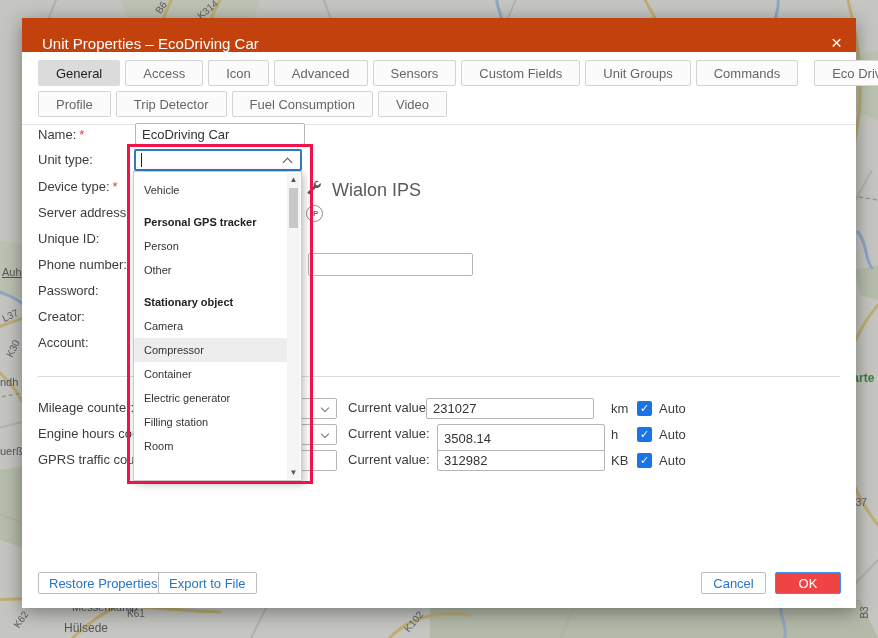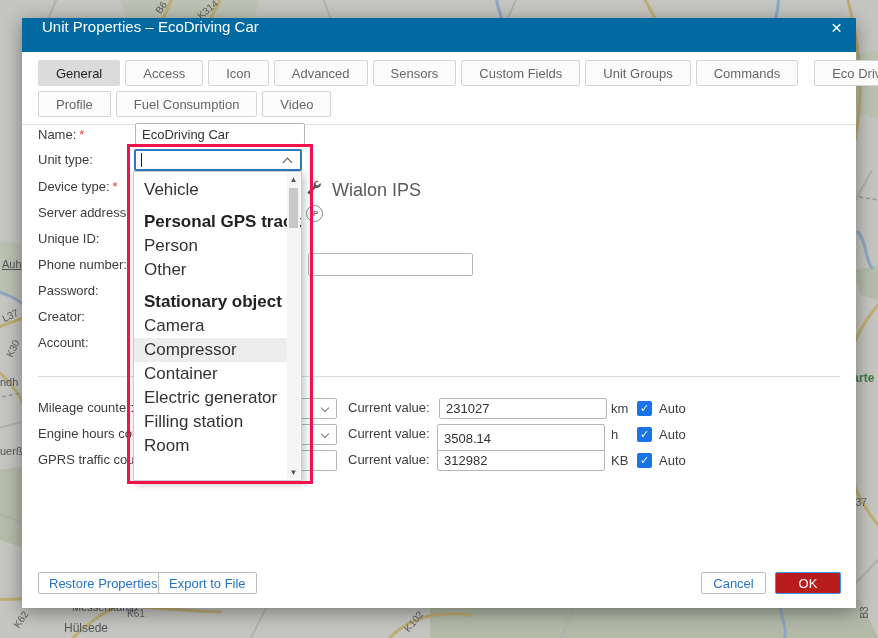--- a/index.html
+++ b/index.html
@@ -8,21 +8,21 @@
 
   
   .map { position: absolute; inset: 0; }
   .map-label { position: absolute; color: #54555a; font-size: 11px; white-space: nowrap; }
   .map-label.road { font-size: 10px; color: #5b5c60; }
   .map-label.green { color: #3e7d46; font-weight: bold; font-size: 12px; }
 
   
   .dialog { position: absolute; left: 22px; top: 18px; width: 834px; height: 590px;
             background: #fff; box-shadow: 0 4px 18px rgba(0,0,0,.4); }
-  .titlebar { height: 34px; background: #0369a1; color: #fff; display: flex; align-items: flex-start;
+  .titlebar { height: 34px; background: #c2410c; color: #fff; display: flex; align-items: flex-end;
               padding: 0 14px 0 20px; font-size: 15px; }
   .close-x { margin-left: auto; font-size: 19px; line-height: 19px; cursor: pointer; color: #fff; }
 
   
   .tabs { padding: 8px 16px 7px 16px; border-bottom: 1px solid #e3e3e3; }
   .tabrow { display: flex; gap: 5px; }
   .tabrow + .tabrow { margin-top: 5px; }
   .tab { height: 26px; display: inline-flex; align-items: center; padding: 9px 17px;
          background: #fbfbfb; border: 1px solid #d4d4d4; border-radius: 2px;
          color: #666; font-size: 13px; cursor: pointer; white-space: nowrap; }
@@ -46,32 +46,32 @@
                border-right: 1.5px solid #777; border-bottom: 1.5px solid #777; transform: rotate(45deg); }
   .unit { position: absolute; font-size: 13px; color: #3c3c3c; }
   .checkbox { position: absolute; width: 15px; height: 15px; background: #1a73e8; border-radius: 2px;
               color: #fff; font-size: 11px; line-height: 15px; text-align: center; cursor: pointer; }
   .auto-label { position: absolute; font-size: 13px; color: #3c3c3c; }
 
   
   .btn { position: absolute; height: 22px; display: inline-flex; align-items: center; justify-content: center;
          border: 1px solid #bdbdbd; border-radius: 2px; background: #fff; color: #2574c5;
          font-size: 13px; padding: 0 10px; cursor: pointer; white-space: nowrap; }
-  .btn.primary { background: #b91c1c; border-color: #3b96f0; color: #fff; }
+  .btn.primary { background: #ef4444; border-color: #3b96f0; color: #fff; }
 
   
   .dd-input { position: absolute; left: 112px; top: 131px; width: 168px; height: 22px; z-index: 5;
               background: #fff; border: 2px solid #2e7ac0; border-radius: 2px; }
   .dd-cursor { position: absolute; left: 5px; top: 2px; width: 1px; height: 14px; background: #222; }
   .chev-up { position: absolute; right: 9px; top: 8px; width: 7px; height: 7px;
              border-right: 1.5px solid #555; border-bottom: 1.5px solid #555; transform: rotate(-135deg); }
   .dd-list { position: absolute; left: 111px; top: 153px; width: 169px; height: 310px; z-index: 5;
              background: #fff; border: 1px solid #ccc; box-shadow: 2px 3px 8px rgba(0,0,0,.25); overflow: hidden; }
   .dd-items { position: absolute; left: 0; top: 0; right: 13px; padding-top: 6px; }
-  .dd-item { height: 24px; line-height: 24px; padding-left: 10px; font-size: 17px; color: #333;
+  .dd-item { height: 24px; line-height: 24px; padding-left: 10px; font-size: 11px; color: #333;
              cursor: pointer; white-space: nowrap; }
   .dd-item.group { font-weight: bold; color: #222; margin-top: 8px; cursor: default; }
   .dd-item.selected { background: #ededed; }
   .dd-scroll { position: absolute; top: 1px; bottom: 1px; right: 1px; width: 13px; background: #f5f5f5; }
   .dd-arrow { position: absolute; left: 0; width: 13px; height: 13px; font-size: 8px; color: #555;
               text-align: center; line-height: 13px; cursor: pointer; }
   .dd-thumb { position: absolute; left: 2px; top: 15px; width: 9px; height: 40px; background: #c8c8c8; cursor: grab; }
 
   
   .annotation { position: absolute; left: 105px; top: 126px; width: 186px; height: 340px;
@@ -123,21 +123,21 @@
       <path d="M858,232 C 868,244 864,258 872,268"></path>
     </g>
 
     <g stroke="#97978f" stroke-width="1.5" fill="none" stroke-dasharray="4,3">
       <path d="M-5,398 L 70,384"></path>
       <path d="M852,196 L 878,200"></path>
     </g>
   </svg>
   <span class="map-label road" style="left:155px; top:2px; transform:rotate(-55deg);">B6</span>
   <span class="map-label road" style="left:196px; top:4px; transform:rotate(-40deg);">K314</span>
-  <span class="map-label" style="left:2px; top:258px;text-decoration:underline;">Auh</span>
+  <span class="map-label" style="left:2px; top:266px;text-decoration:underline;">Auh</span>
   <span class="map-label road" style="left:2px; top:310px; transform:rotate(-25deg);">L37</span>
   <span class="map-label road" style="left:4px; top:343px; transform:rotate(-65deg);">K30</span>
   <span class="map-label" style="left:0px; top:376px;">ndh</span>
   <span class="map-label" style="left:0px; top:445px;">uerß</span>
   <span class="map-label green" style="left:845px; top:371px;">garte</span>
   <span class="map-label road" style="left:849px; top:497px;">A37</span>
   <span class="map-label" style="left:72px; top:601px;">Messenkamp</span>
   <span class="map-label road" style="left:127px; top:608px;">K61</span>
   <span class="map-label" style="left:64px; top:621px; font-size:12px;">Hülsede</span>
   <span class="map-label road" style="left:12px; top:614px; transform:rotate(-55deg);">K62</span>
@@ -159,20 +159,21 @@
       <div class="tab">Icon</div>
       <div class="tab">Advanced</div>
       <div class="tab">Sensors</div>
       <div class="tab">Custom Fields</div>
       <div class="tab">Unit Groups</div>
       <div class="tab">Commands</div>
       <div class="tab" style="margin-left:11px;">Eco Driving</div>
     </div>
     <div class="tabrow">
       <div class="tab">Profile</div>
+      <div class="tab">Trip Detector</div>
       <div class="tab">Fuel Consumption</div>
       <div class="tab">Video</div>
     </div>
   </div>
 
   <div class="flabel" style="top:109px;"><span>Name:</span><span class="req">*</span></div>
   <div class="flabel" style="top:134px;"><span>Unit type:</span></div>
   <div class="flabel" style="top:161px;"><span>Device type:</span><span class="req">*</span></div>
   <div class="flabel" style="top:187px;">Server address:</div>
   <div class="flabel" style="top:213px;">Unique ID:</div>
@@ -200,21 +201,21 @@
     </div>
   <div class="cselect" style="left:115px; top:406px;">
       <span class="chev-down"></span>
     </div>
   <div class="cselect" style="left:115px; top:432px;"></div>
 
   <div class="flabel" style="left:326px; top:382px;">Current value:</div>
   <div class="flabel" style="left:326px; top:408px;">Current value:</div>
   <div class="flabel" style="left:326px; top:434px;">Current value:</div>
 
-  <input class="tinput" style="left: 417px; top: 380px; width: 168px; height: 21px;" value="231027">
+  <input class="tinput" style="left: 404px; top: 380px; width: 168px; height: 21px;" value="231027">
   <input class="tinput" style="left: 415px; top: 406px; width: 168px; height: 29px;" value="3508.14">
   <input class="tinput" style="left: 415px; top: 432px; width: 168px; height: 21px;" value="312982">
 
   <span class="unit" style="left:589px; top:383px;">km</span>
   <span class="unit" style="left:589px; top:409px;">h</span>
   <span class="unit" style="left:589px; top:435px;">KB</span>
 
   <div class="checkbox" style="left:615px; top:383px;">✓</div>
   <div class="checkbox" style="left:615px; top:409px;">✓</div>
   <div class="checkbox" style="left:615px; top:435px;">✓</div>

